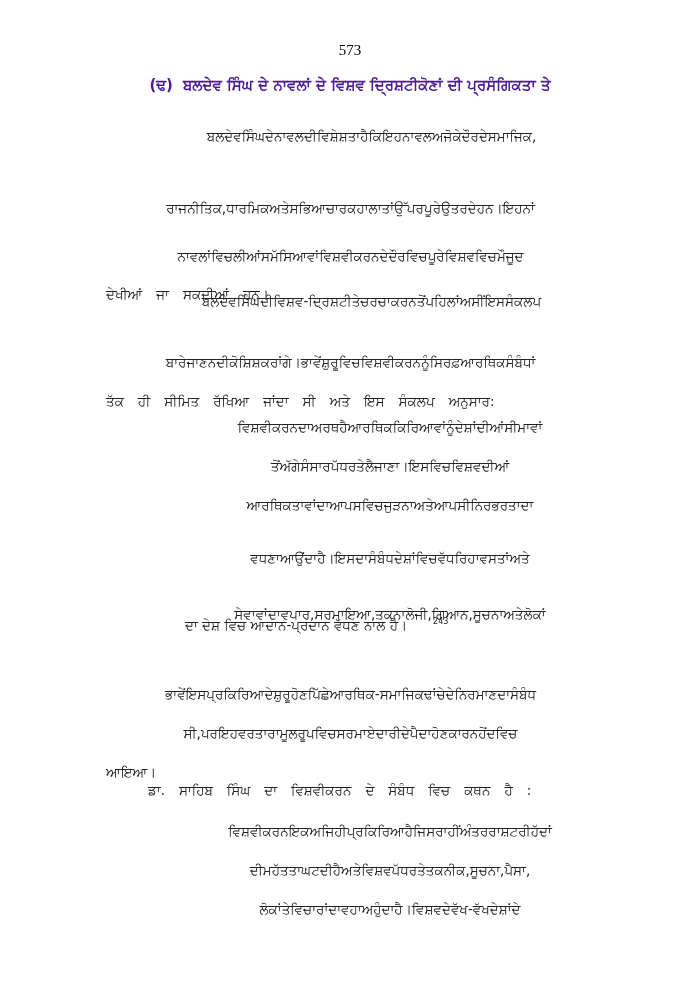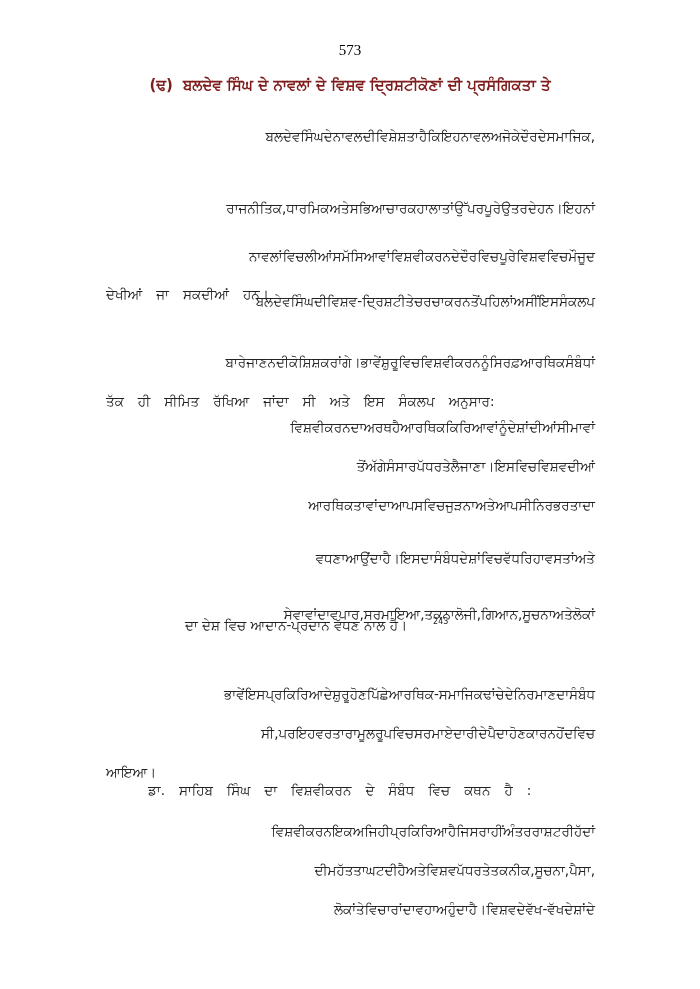--- a/index.html
+++ b/index.html
@@ -7,26 +7,26 @@
     width: 700px; height: 989px; position: relative; overflow: hidden;
     font-family: "DejaVu Sans", "Liberation Sans", sans-serif;
     color: #222222;
   }
   .page-number {
     position: absolute; top: 42px; left: 0; width: 700px; text-align: center;
     font-family: "Liberation Serif", "DejaVu Serif", serif; font-size: 15px; color: #000000;
   }
   .heading {
     position: absolute; top: 74px; left: 130px; width: 440px; text-align: center;
-    font-size: 15px; font-weight: bold; line-height: 23px; color: #7f1d1d;
+    font-size: 15px; font-weight: bold; line-height: 23px; color: #4c1d95;
   }
   .heading .marker { margin-right: 10px; }
   .line {
     position: absolute; font-size: 13.5px; white-space: nowrap; color: #222;
-    display: flex; justify-content: flex-end;
+    display: flex; justify-content: center;
   }
   .line.justify { width: 489px; left: 106px; margin-top: 24px; }
   .line.first { left: 148px; width: 447px; }
   .line.last { justify-content: flex-start; gap: 14px; }
   .line.quote { left: 185px; width: 410px; }
   .line span { display: inline-block; }
   sup { font-size: 8px; vertical-align: super; margin-left: 12px; }
 </style>
 </head>
 <body>

